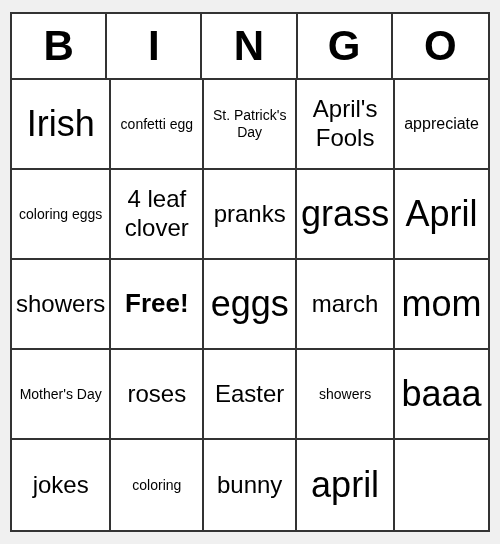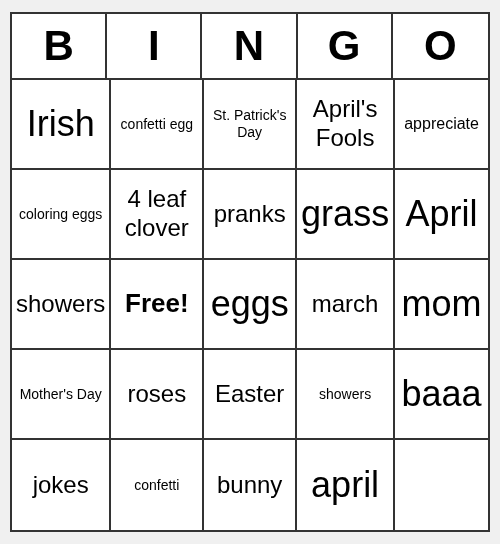--- a/index.html
+++ b/index.html
@@ -168,21 +168,21 @@
       <div class="bingo-cell">
         <span class="cell-small">showers</span>
       </div>
       <div class="bingo-cell">
         <span class="cell-large">baaa</span>
       </div>
       <div class="bingo-cell">
         <span class="cell-medium">jokes</span>
       </div>
       <div class="bingo-cell">
-        <span class="cell-small">confetti</span>
+        <span class="cell-small">coloring</span>
       </div>
       <div class="bingo-cell">
         <span class="cell-medium">bunny</span>
       </div>
       <div class="bingo-cell">
         <span class="cell-large">april</span>
       </div>
     </div>
 </div>
 

